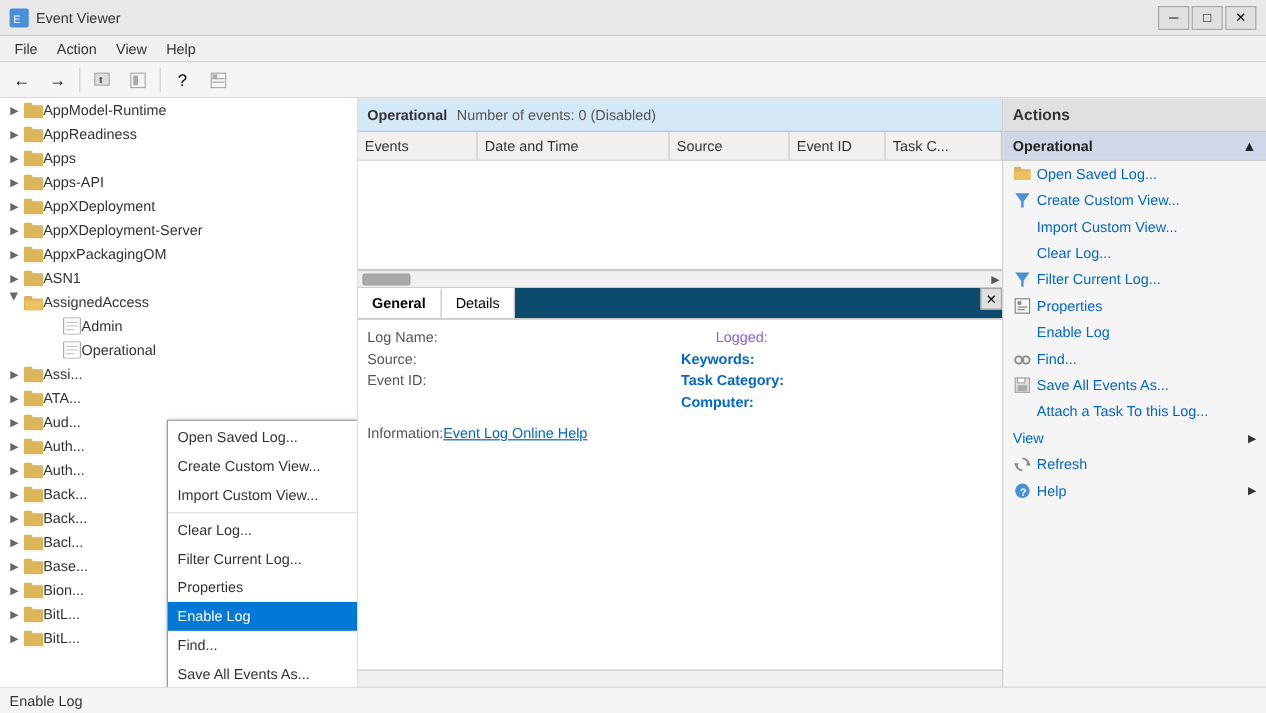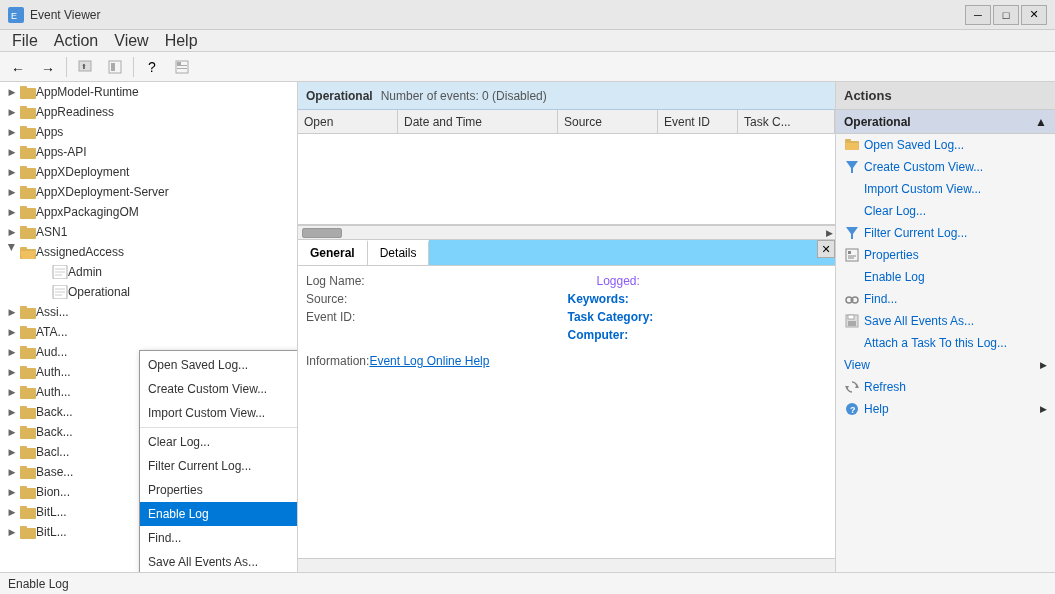--- a/index.html
+++ b/index.html
@@ -15,21 +15,21 @@
     .title-bar-icon { width: 16px; height: 16px; background: #4a90d9; border-radius: 2px; display: flex; align-items: center; justify-content: center; }
     .title-bar-title { font-size: 12px; color: #333; text-align: center; }
     .title-bar-controls { display: flex; gap: 2px; }
     .title-btn { width: 26px; height: 20px; border: 1px solid #aaa; background: #e0e0e0; cursor: pointer; display: flex; align-items: center; justify-content: center; font-size: 11px; }
 
     
     .menu-bar {
       display: flex; align-items: center; height: 22px; background: #f0f0f0;
       border-bottom: 1px solid #d0d0d0; padding: 0 4px;
     }
-    .menu-item { padding: 2px 8px; cursor: pointer; font-size: 16px; color: #333; }
+    .menu-item { padding: 2px 8px; cursor: pointer; font-size: 12px; color: #333; }
 
     
     .toolbar {
       display: flex; align-items: center; height: 30px; background: #f5f5f5;
       border-bottom: 1px solid #d0d0d0; padding: 0 4px; gap: 2px;
     }
     .toolbar-btn { width: 28px; height: 24px; border: 1px solid transparent; background: transparent; cursor: pointer; display: flex; align-items: center; justify-content: center; font-size: 14px; }
     .toolbar-sep { width: 1px; height: 20px; background: #ccc; margin: 0 2px; }
 
     
@@ -96,21 +96,21 @@
     .event-list-body {
       flex: 1; background: white; overflow-y: auto; border-bottom: 1px solid #ccc;
       min-height: 80px; max-height: 120px;
     }
 
     
     .detail-area {
       flex: 1; background: white; overflow: hidden; display: flex; flex-direction: column;
     }
     .detail-tabs {
-      display: flex; border-bottom: 1px solid #ccc; background: #7dd3fc; height: 26px;
+      display: flex; border-bottom: 1px solid #ccc; background: #0c4a6e; height: 26px;
     }
     .detail-tab {
       padding: 4px 12px; cursor: pointer; font-size: 12px; border-right: 1px solid #ccc;
       background: white; border-top: 2px solid transparent;
     }
     .detail-tab.active { background: white; font-weight: bold; }
     .detail-content { padding: 8px; flex: 1; overflow-y: auto; }
     .detail-field { display: flex; margin-bottom: 4px; }
     .detail-key { min-width: 120px; font-size: 12px; color: #555; }
     .detail-val { font-size: 12px; color: #333; }
@@ -405,21 +405,21 @@
 
   <div class="right-panel">
 
     <div class="log-header">
       <span class="log-title">Operational</span>
       <span class="log-subtitle">Number of events: 0 (Disabled)</span>
     </div>
 
     <div style="display:flex;flex-direction:column;height:130px;border-bottom:1px solid #ccc;">
       <div class="event-list-header">
-        <div class="col-header" style="width:100px;">Open</div>
+        <div class="col-header" style="width:100px;">Events</div>
         <div class="col-header" style="width:160px;">Date and Time</div>
         <div class="col-header" style="width:100px;">Source</div>
         <div class="col-header" style="width:80px;">Event ID</div>
         <div class="col-header" style="flex:1;">Task C...</div>
       </div>
       <div class="event-list-body"></div>
 
       <div style="height:14px;background:#f0f0f0;border-top:1px solid #ccc;display:flex;align-items:center;position:relative;">
         <div style="width:40px;height:10px;background:#aaa;border:1px solid #999;border-radius:2px;position:absolute;left:4px;"></div>
 

